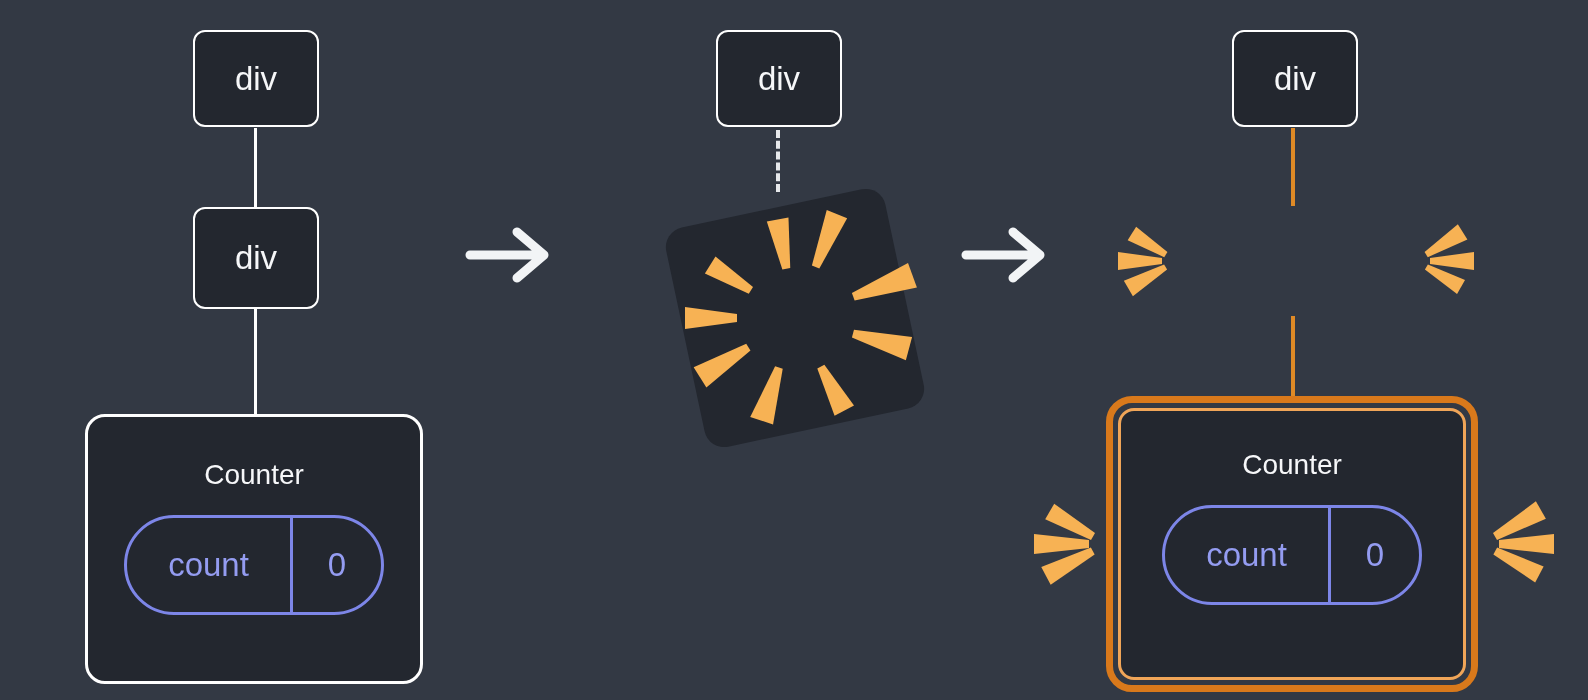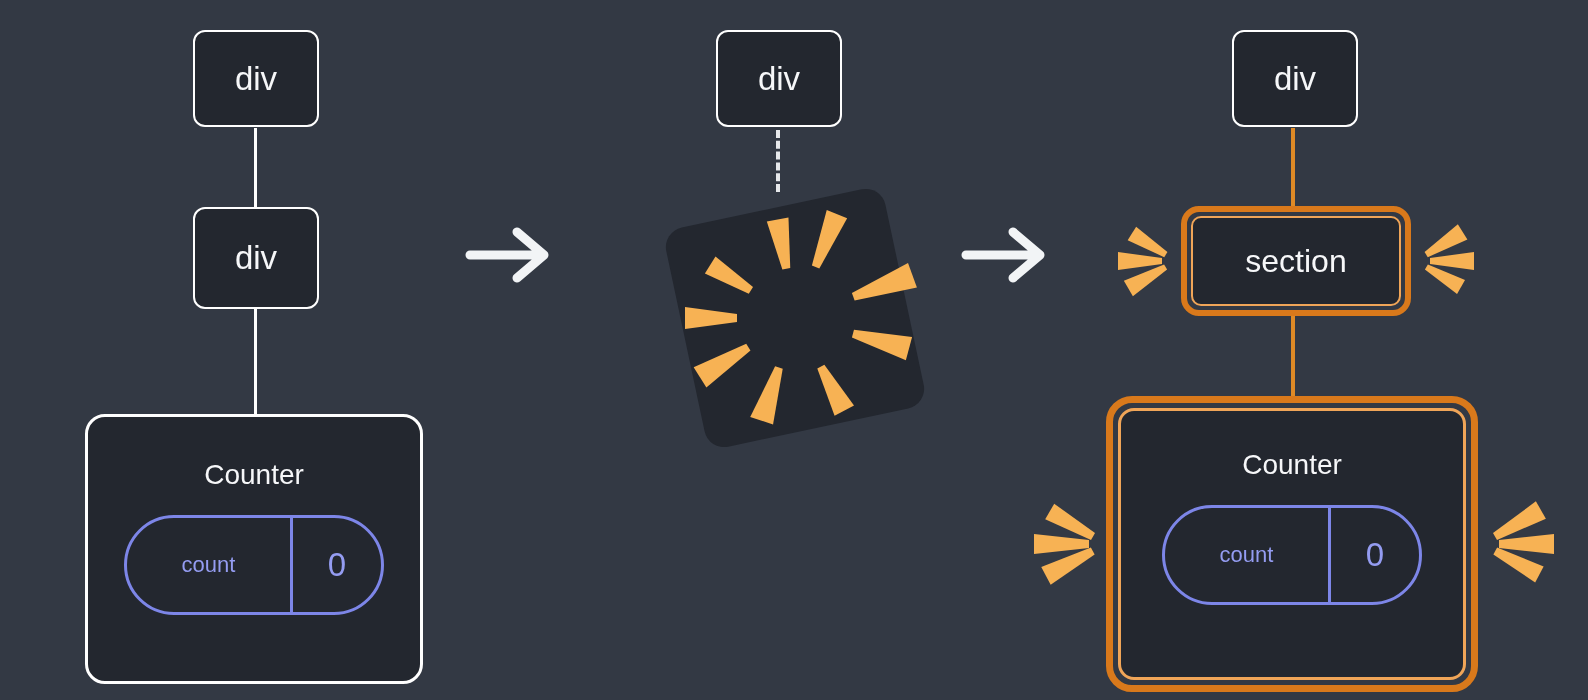--- a/index.html
+++ b/index.html
@@ -59,21 +59,21 @@
     display: flex;
     align-items: stretch;
     overflow: hidden;
   }
   .pill-key {
     flex: 1;
     display: flex;
     align-items: center;
     justify-content: center;
     color: #949CF1;
-    font-size: 22px;
+    font-size: 33px;
   }
   .pill-divider {
     width: 3px;
     background: #7D86E8;
   }
   .pill-value {
     width: 88px;
     display: flex;
     align-items: center;
     justify-content: center;
@@ -193,25 +193,20 @@
   <svg class="abs" style="left:958px; top:220px;" width="95" height="70" viewBox="0 0 95 70">
     <path d="M8 35 H78 M55 12 L82 35 L55 58" stroke="#F2F4F6" stroke-width="9" stroke-linecap="round" stroke-linejoin="round" fill="none"></path>
   </svg>
 
   <div class="node abs" style="left:1232px; top:30px; width:126px; height:97px;">
     <span>div</span>
   </div>
 
   <div class="edge-orange abs" style="left:1291px; top:128px; width:4px; height:78px;"></div>
 
-  <div class="hl-outer abs" style="left:1181px; top:206px; width:230px; height:110px;">
-    <div class="hl-inner">
-      <span>section</span>
-    </div>
-  </div>
 
   <svg class="abs" style="left:1104px; top:203px;" width="72" height="116" viewBox="0 0 72 116">
     <g transform="translate(72,58)" fill="#F7B254">
       <g transform="rotate(150)">
           <polygon points="12,-3 55,-9 55,9 12,3"></polygon>
         </g>
       <g transform="rotate(180)">
           <polygon points="14,-3 58,-9 58,9 14,3"></polygon>
         </g>
       <g transform="rotate(212)">

